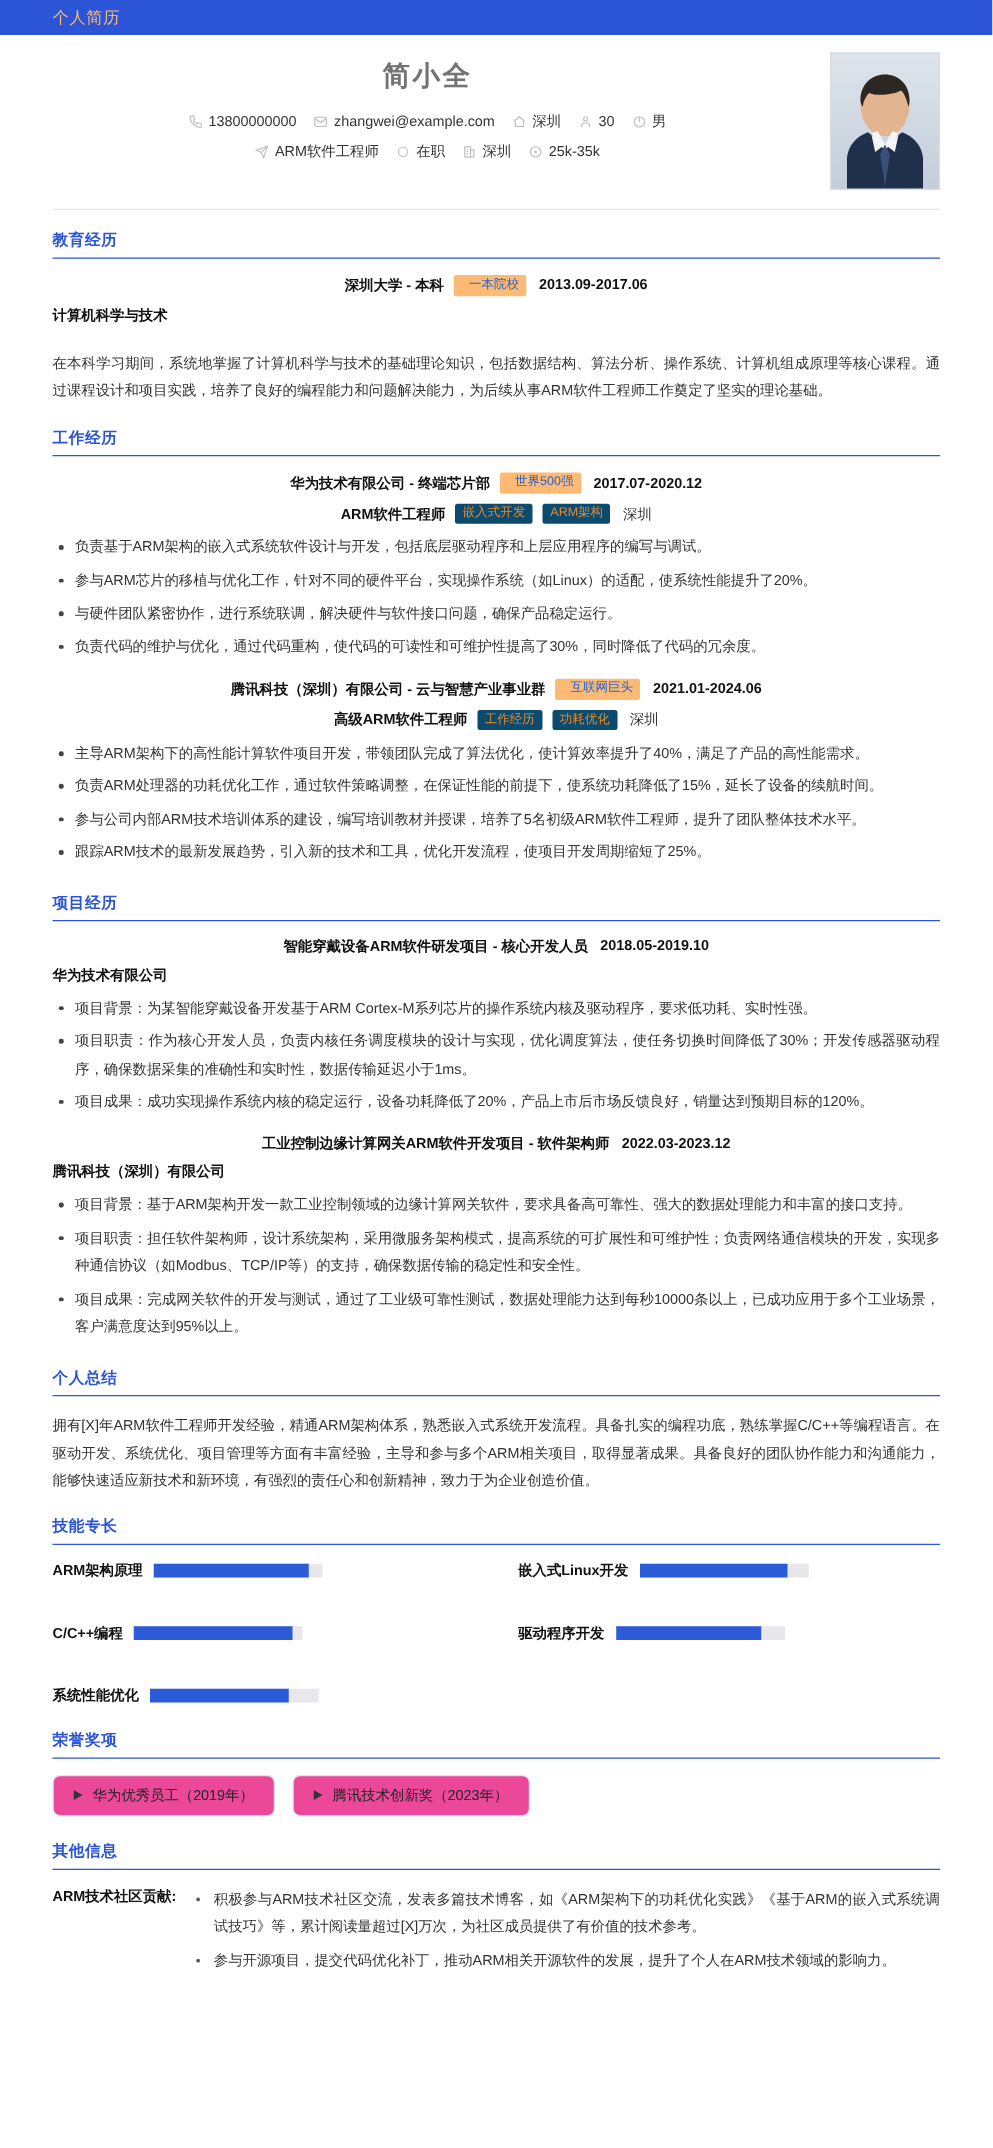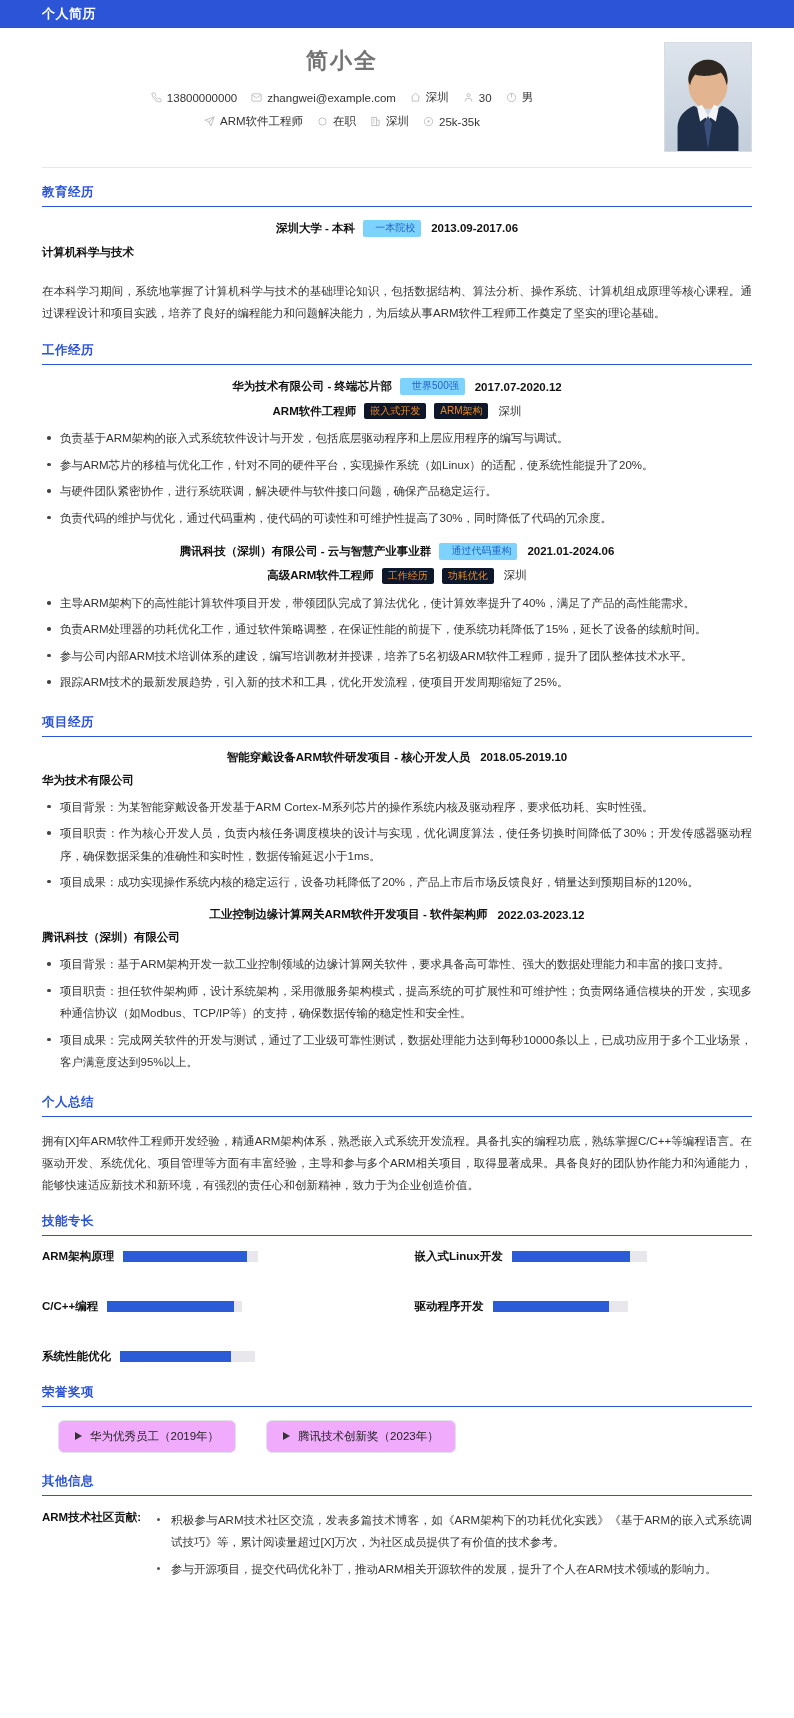--- a/index.html
+++ b/index.html
@@ -13,23 +13,23 @@
 
   
   .topbar {
     background: #2b54d6;
     height: 28px;
     display: flex;
     align-items: center;
     padding-left: 42px;
   }
   .topbar-title {
-    color: #ffffff;
+    color: #fdba74;
     font-size: 13px;
-    font-weight: 700;
+    font-weight: 400;
     letter-spacing: .5px;
   }
 
   
   .page { padding: 0 42px; }
 
   
   .profile {
     position: relative;
     padding-top: 18px;
@@ -102,22 +102,22 @@
   .subco { font-size: 11.5px; font-weight: 700; color: #111; margin-bottom: 8px; }
 
   .tag {
     display: inline-block;
     font-size: 10px;
     padding: 2px 6px;
     border-radius: 2px;
     line-height: 1.25;
     white-space: nowrap;
   }
-  .tag-blue { background: #7dd3fc; color: #2563c9; padding-left: 12px; }
-  .tag-orange { background: #0f172a; color: #e98b2a; }
+  .tag-blue { background: #fdba74; color: #2563c9; padding-left: 12px; }
+  .tag-orange { background: #0c4a6e; color: #e98b2a; }
 
   .para {
     font-size: 11.5px;
     line-height: 1.95;
     color: #333;
     text-align: justify;
   }
 
   ul.bullets { list-style: none; }
   ul.bullets li {
@@ -164,22 +164,21 @@
   .awards { display: flex; flex-wrap: wrap; gap: 14px; padding-bottom: 4px; }
   .award {
     display: inline-flex;
     align-items: center;
     gap: 8px;
     border: 1px solid #e0e3e8;
     border-radius: 6px;
     padding: 8px 16px;
     font-size: 11.5px;
     color: #222;
-    background: #f0abfc;
-    margin-left: 16px;
+    background: #ec4899;
   }
   .award .tri {
     width: 0; height: 0;
     border-left: 7px solid #333;
     border-top: 4.5px solid transparent;
     border-bottom: 4.5px solid transparent;
   }
 
   
   .other-row { display: flex; gap: 10px; align-items: flex-start; padding-bottom: 20px; }
@@ -345,21 +344,21 @@
         <li>参与ARM芯片的移植与优化工作，针对不同的硬件平台，实现操作系统（如Linux）的适配，使系统性能提升了20%。</li>
         <li>与硬件团队紧密协作，进行系统联调，解决硬件与软件接口问题，确保产品稳定运行。</li>
         <li>负责代码的维护与优化，通过代码重构，使代码的可读性和可维护性提高了30%，同时降低了代码的冗余度。</li>
       </ul>
     </div>
 
     <div class="entry">
       <div class="row">
         <div class="row-left">
           <span class="org">腾讯科技（深圳）有限公司 - 云与智慧产业事业群</span>
-          <span class="tag tag-blue">通过代码重构</span>
+          <span class="tag tag-blue">互联网巨头</span>
         </div>
         <span class="daterange">2021.01-2024.06</span>
       </div>
       <div class="row">
         <div class="row-left">
           <span class="role">高级ARM软件工程师</span>
           <span class="tag tag-orange">工作经历</span>
           <span class="tag tag-orange">功耗优化</span>
         </div>
         <span class="place">深圳</span>

